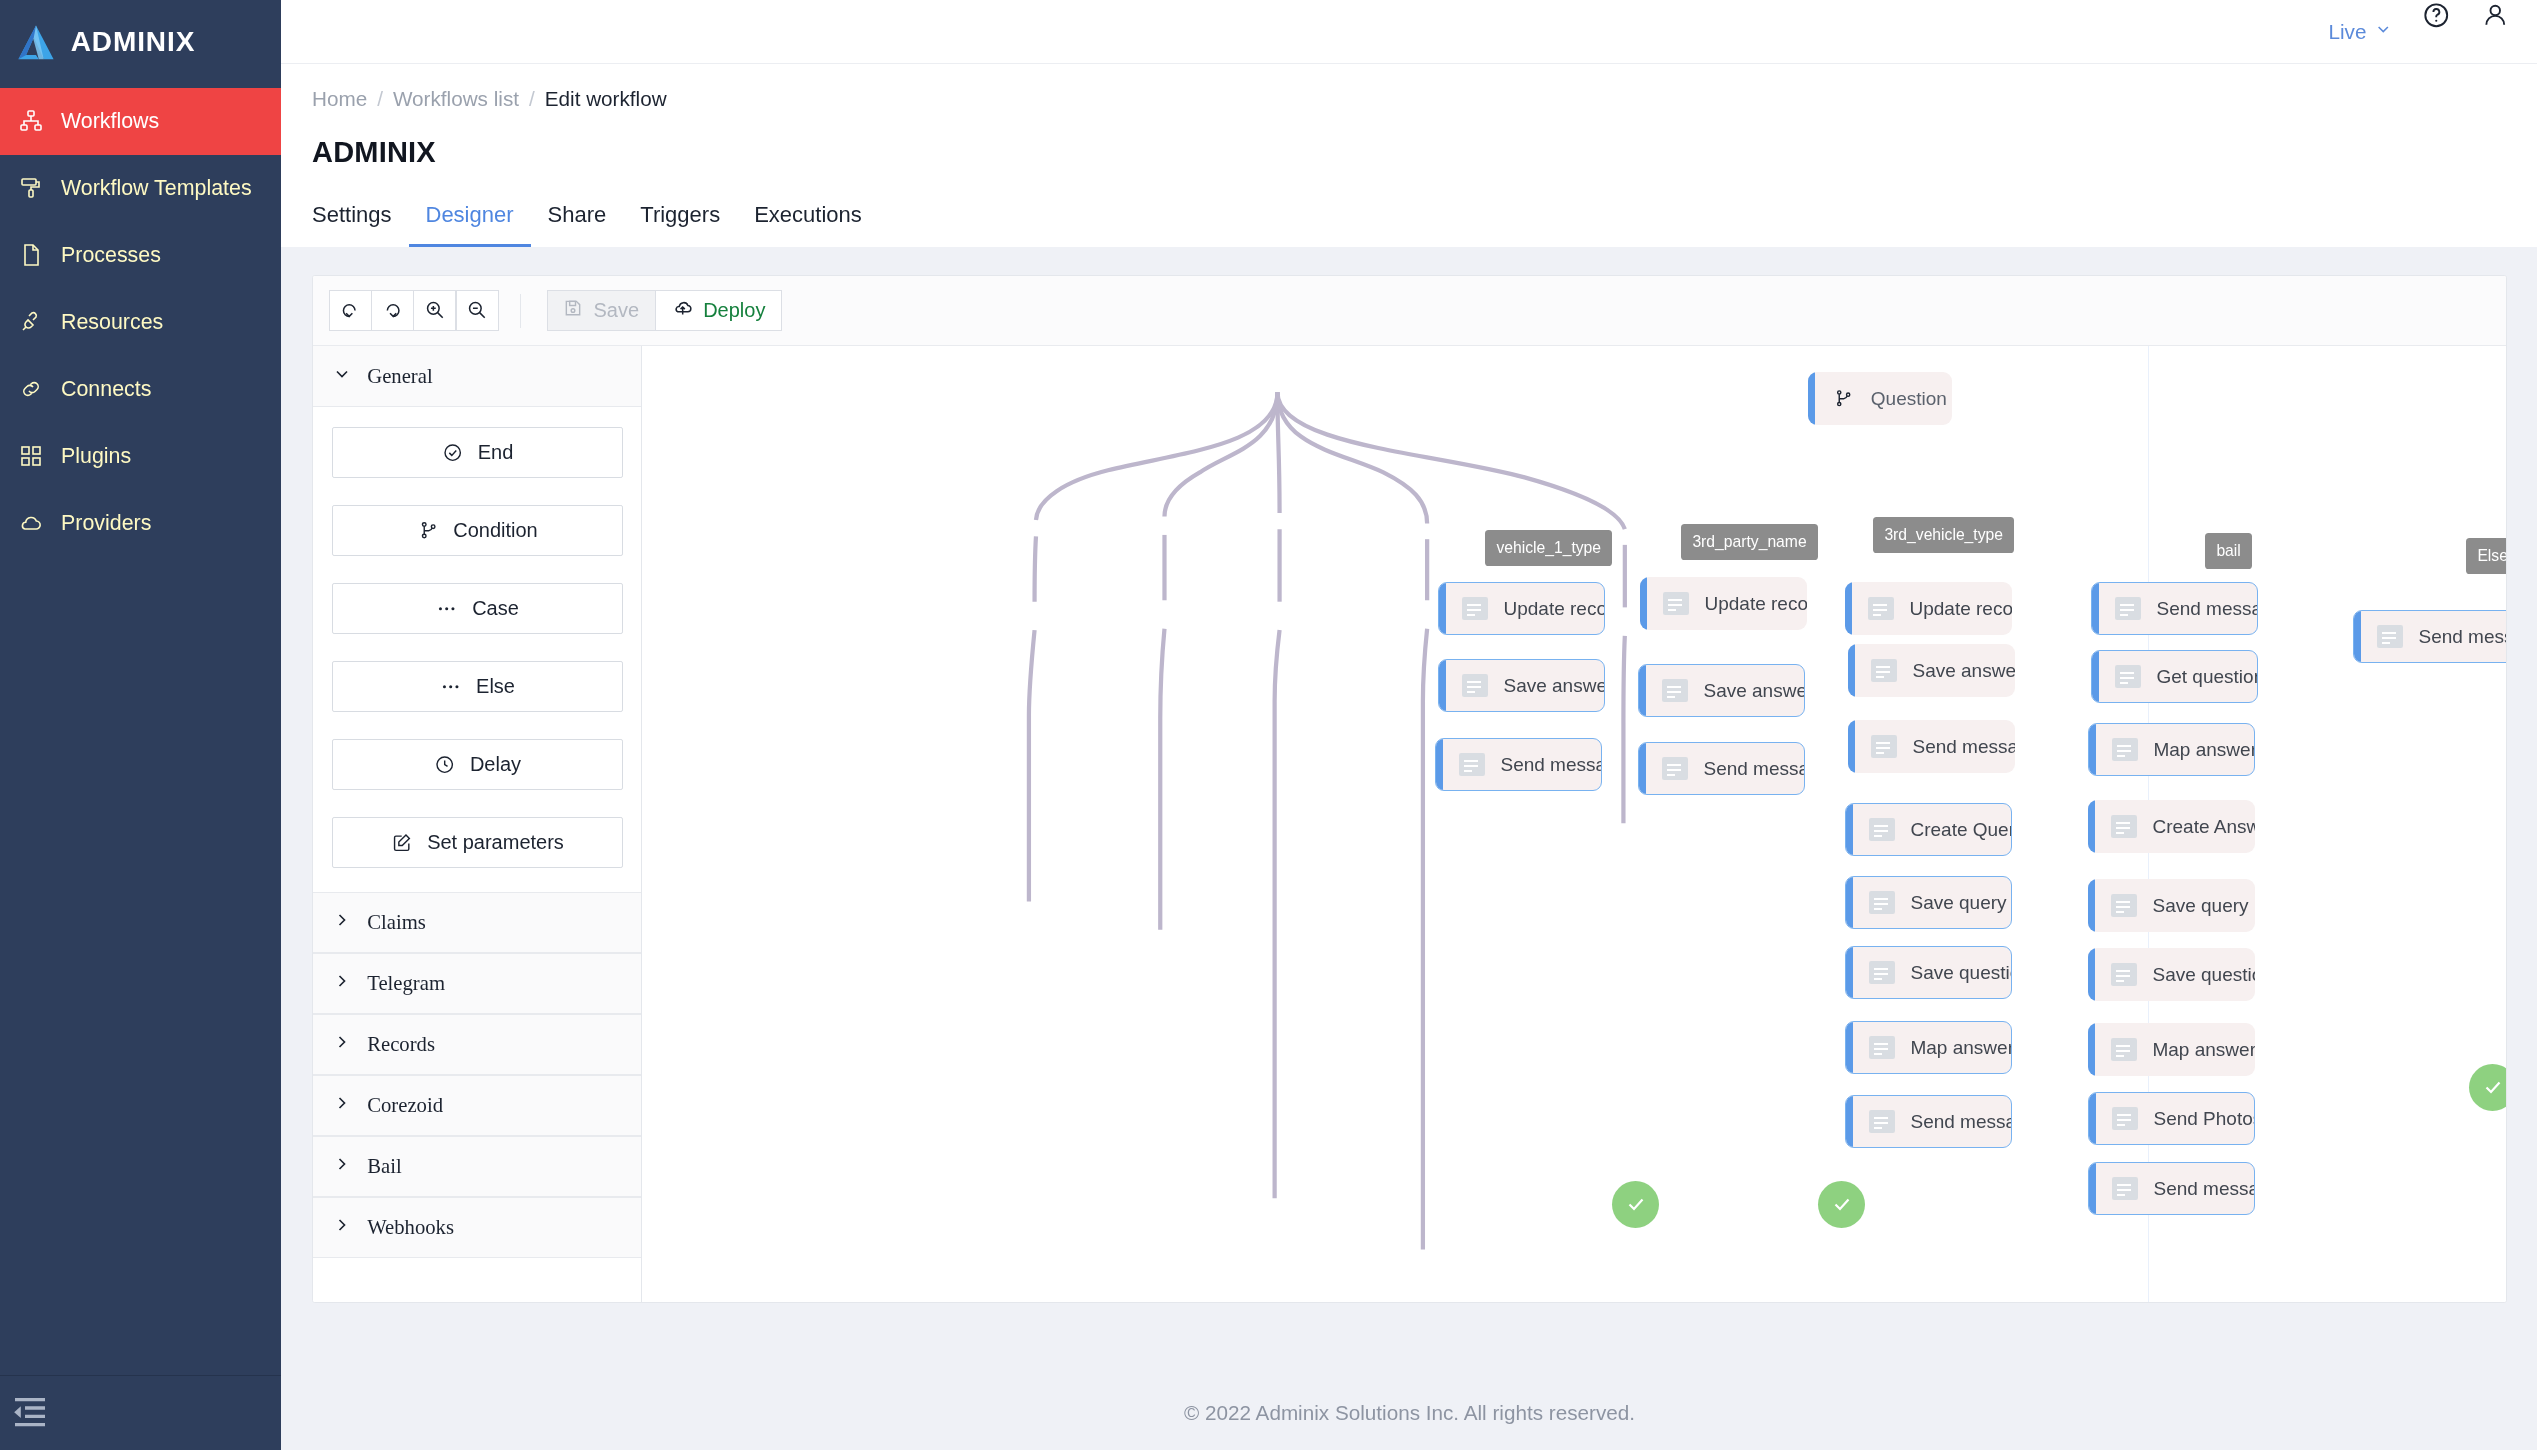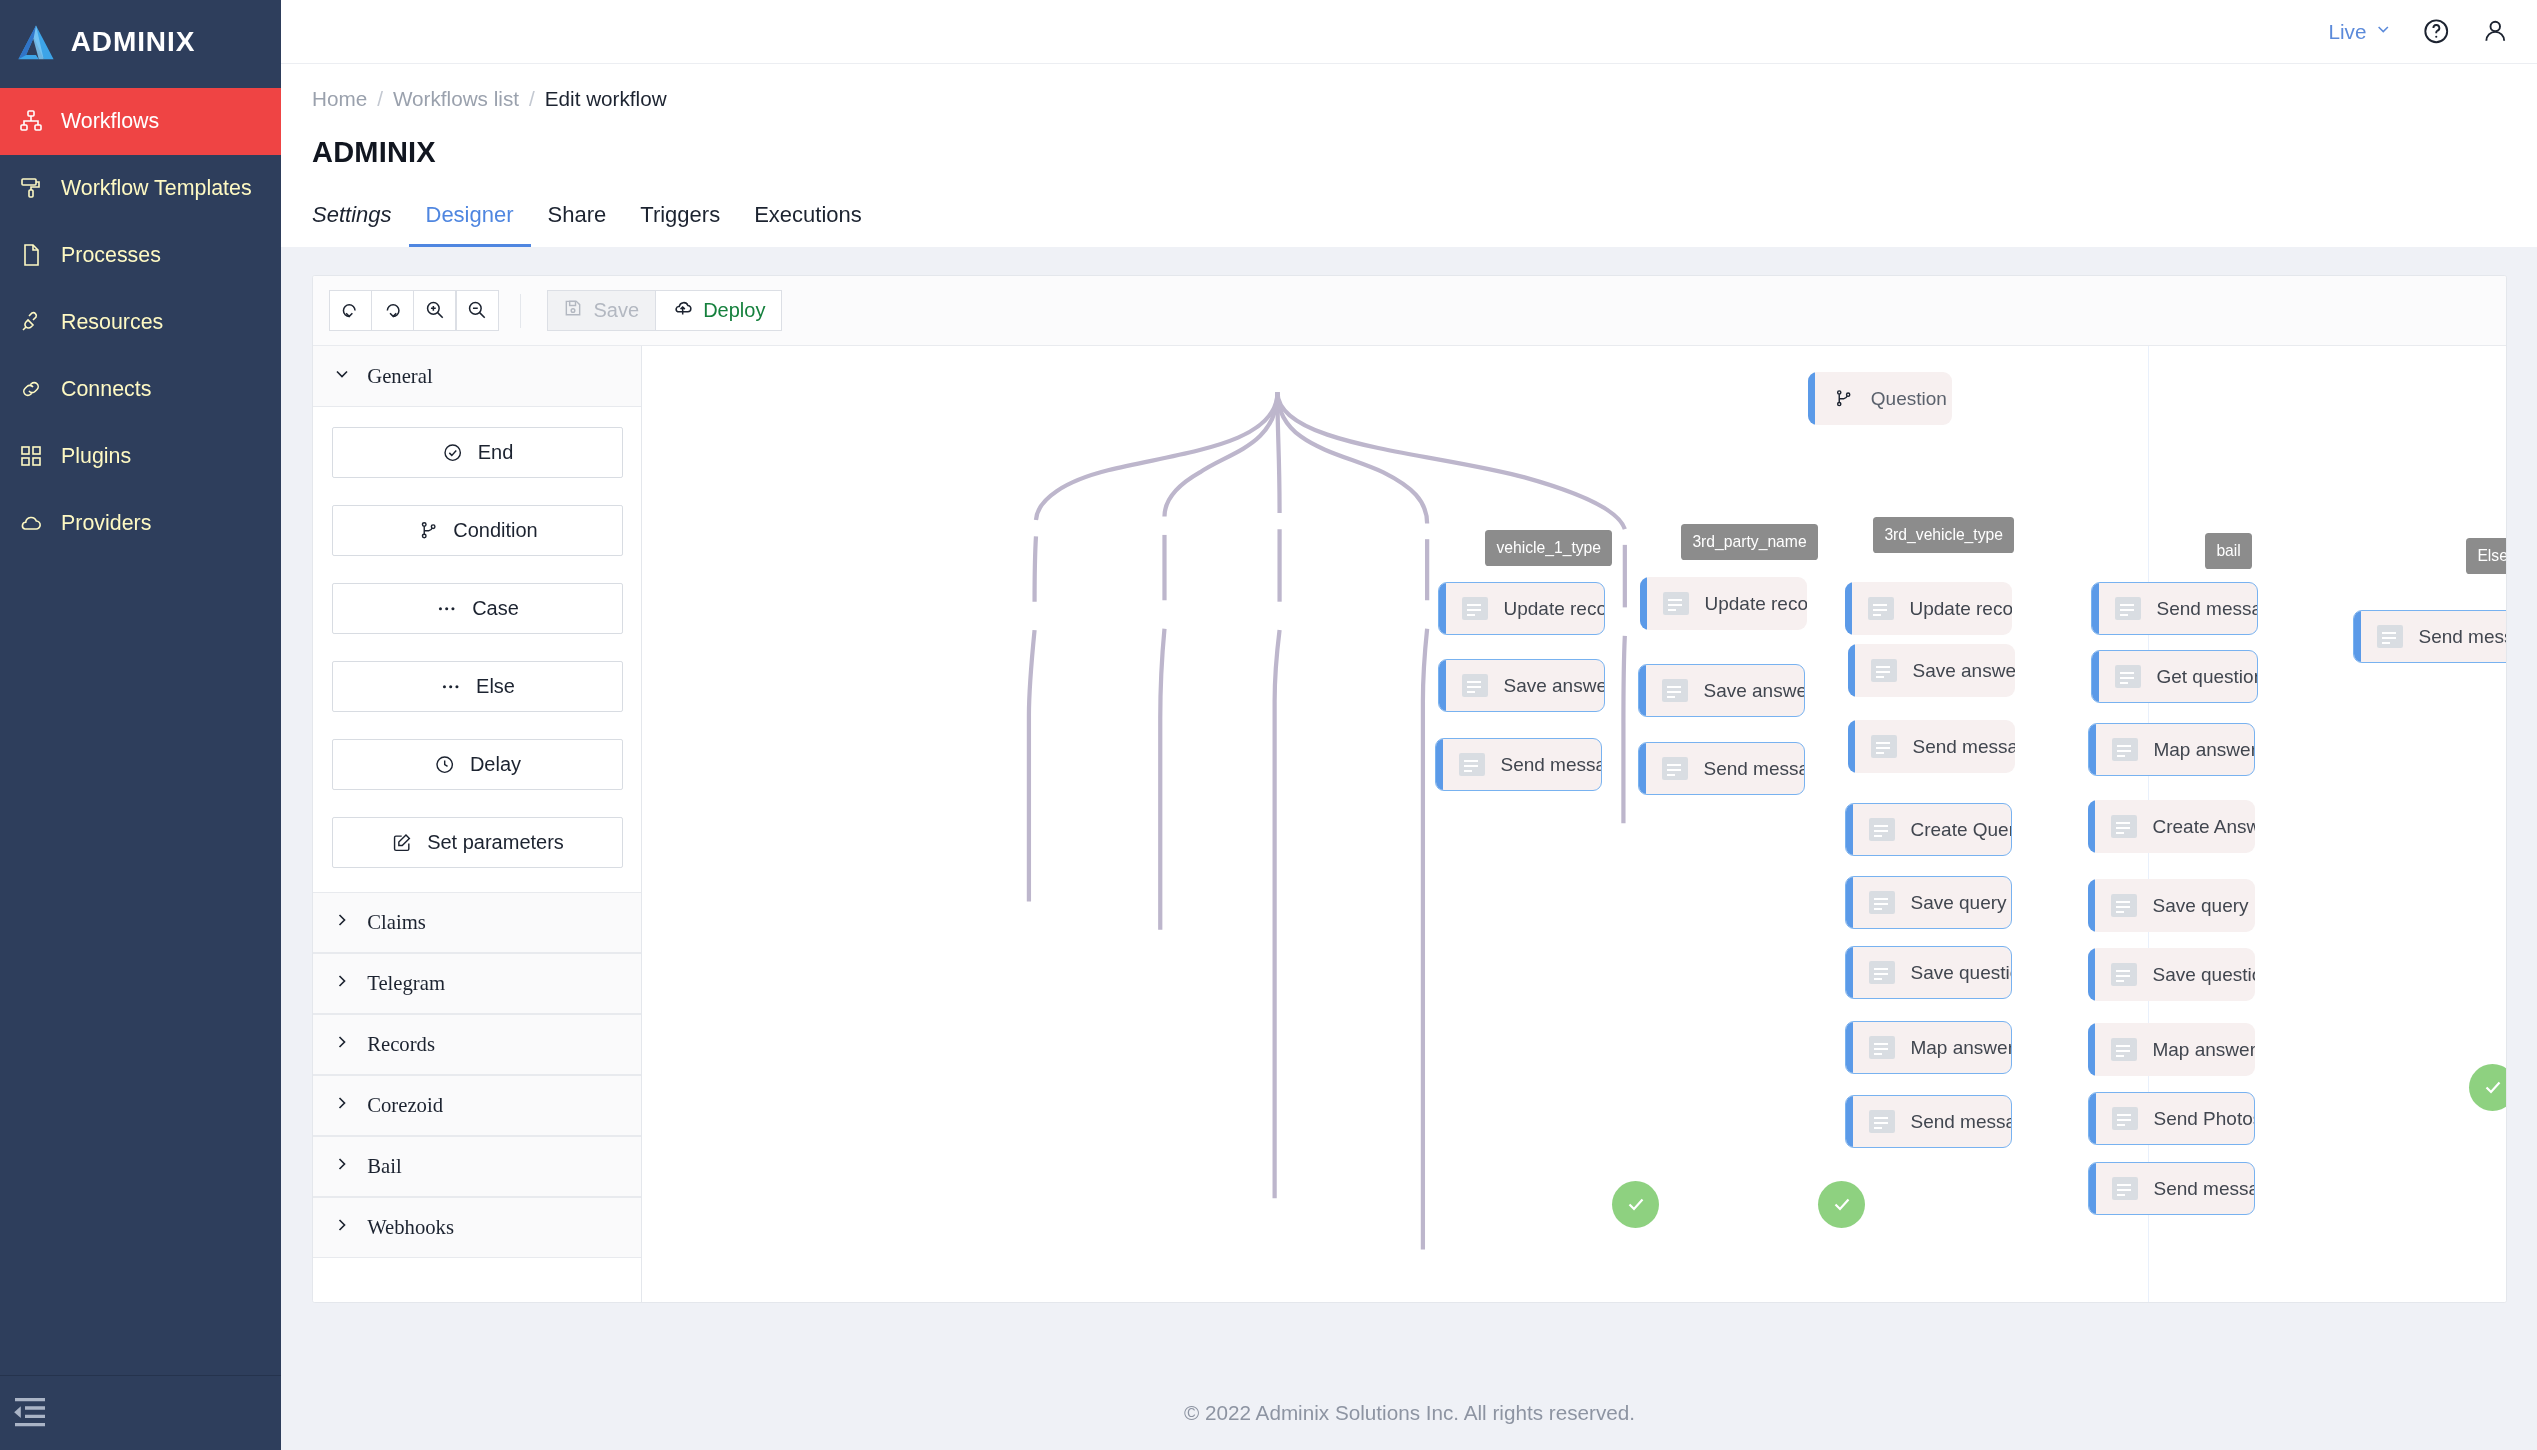--- a/index.html
+++ b/index.html
@@ -51,42 +51,42 @@
     border-top: 1.4px solid #25334d;
     display: flex; align-items: center; padding-left: 10px;
   }
   .collapse-btn { width: 40px; height: 40px; display: flex; align-items: center; justify-content: center; cursor: pointer; }
 
   
   .main { flex: 1 1 auto; height: 1450px; display: flex; flex-direction: column; background: #eff1f6; overflow: hidden; }
 
   .topbar {
     height: 64px; background: #ffffff;
-    display: flex; align-items: center; justify-content: flex-end;
+    display: flex; justify-content: flex-end;
     padding-right: 27px; gap: 28.5px;
     flex: 0 0 64px;
     border-bottom: 0.7px solid #eceef2;
   }
   .live-select { display: flex; align-items: center; gap: 7.1px; color: #5b8ada; font-size: 20.7px; cursor: pointer; }
   .topbar-icon { width: 31px; height: 31px; display: flex; align-items: center; justify-content: center; cursor: pointer; }
 
   .page-head { background: #ffffff; padding: 0 31px; flex: 0 0 auto; }
   .breadcrumb { display: flex; align-items: center; gap: 10px; font-size: 20.7px; padding-top: 23px; }
   .crumb { color: #9aa1ad; cursor: pointer; }
   .crumb.current { color: #1c2330; cursor: default; }
   .crumb-sep { color: #c3c8d1; }
   .page-title { font-size: 29px; font-weight: bold; color: #111620; margin-top: 25px; letter-spacing: 0.2px; }
   .tabs { display: flex; gap: 0; margin-top: 33px; }
   .tab {
     font-size: 22px; color: #1c2330;
     padding: 0 17px 15.7px 17px;
     cursor: pointer;
     border-bottom: 3.6px solid transparent;
   }
-  .tab:first-child { padding-left: 0; font-style: italic; }
+  .tab:first-child { padding-left: 0; }
   .tab.active { color: #4f86e0; border-bottom-color: #4f86e0; }
 
   .content { flex: 1 1 auto; padding: 28.5px 31px 0 31px; overflow: hidden; }
   .designer-card {
     background: #ffffff;
     border: 0.7px solid #e4e7ec;
     border-radius: 2.8px;
     height: 1028px;
     display: flex; flex-direction: column;
     overflow: hidden;

